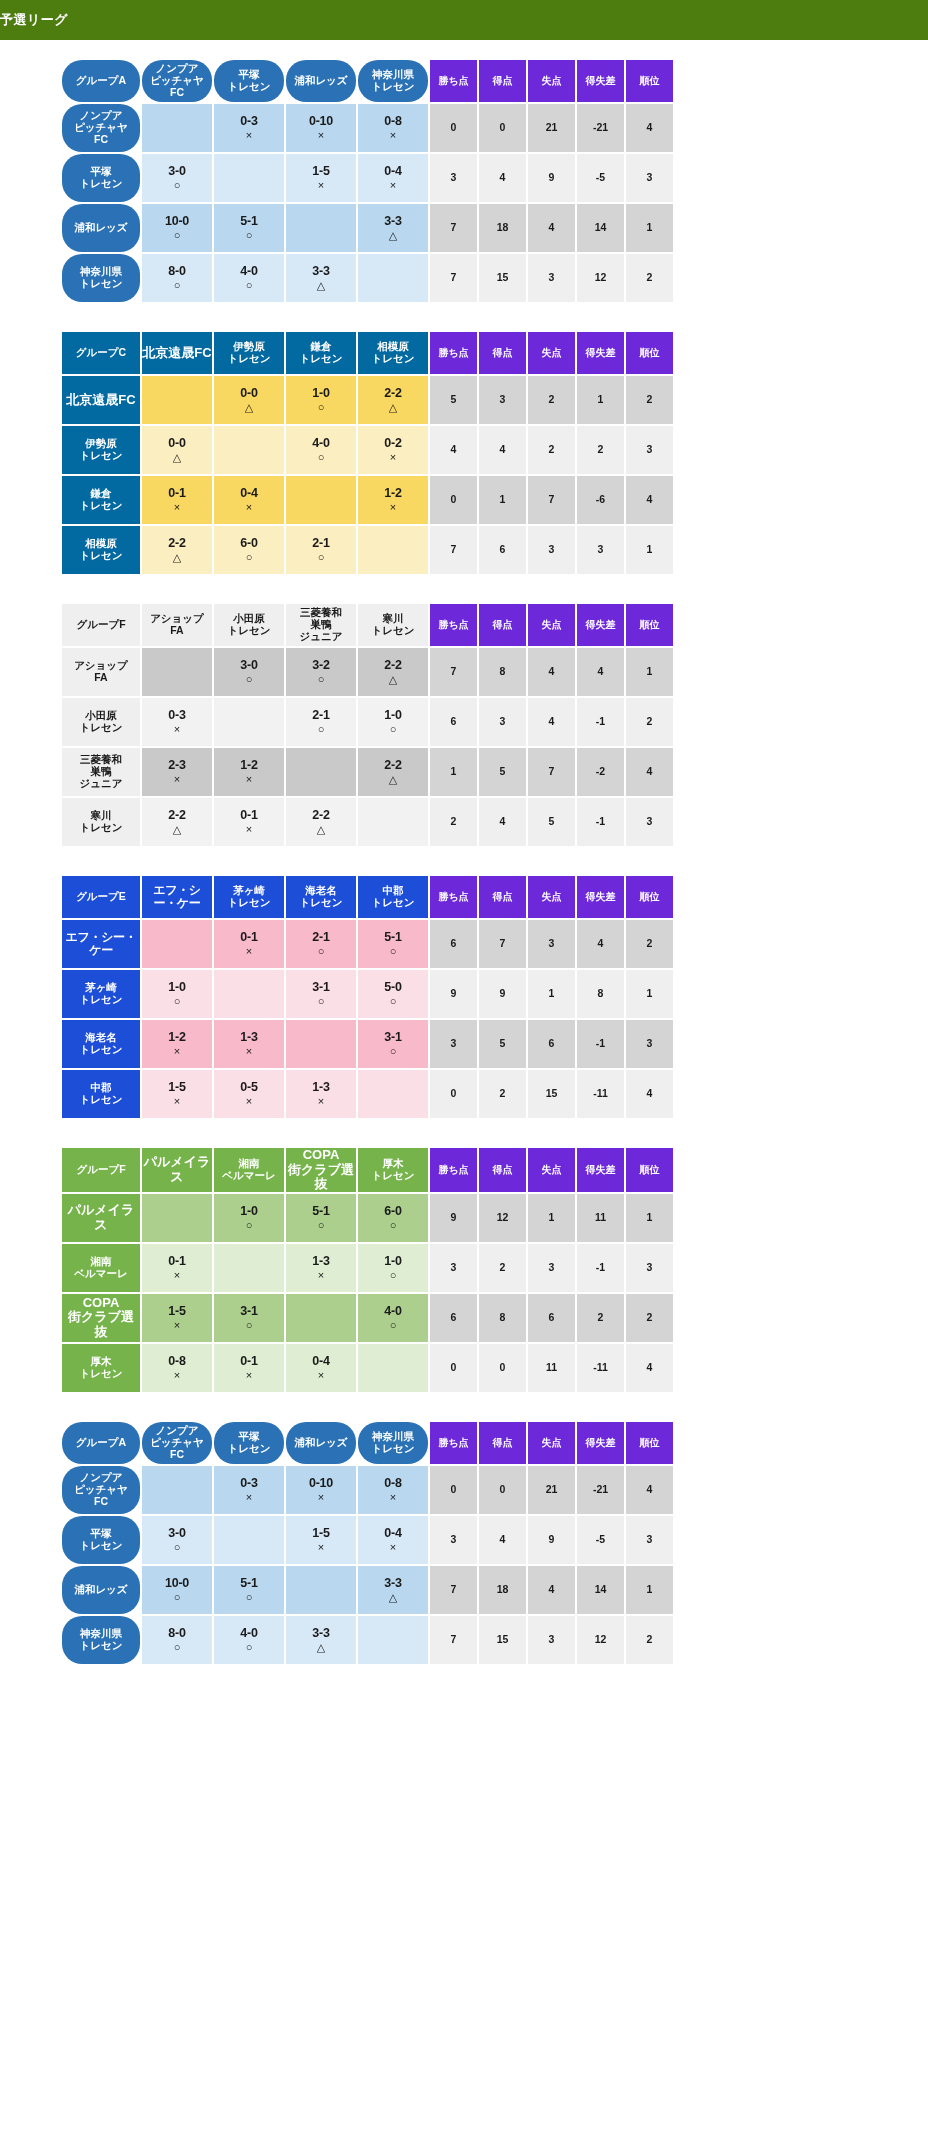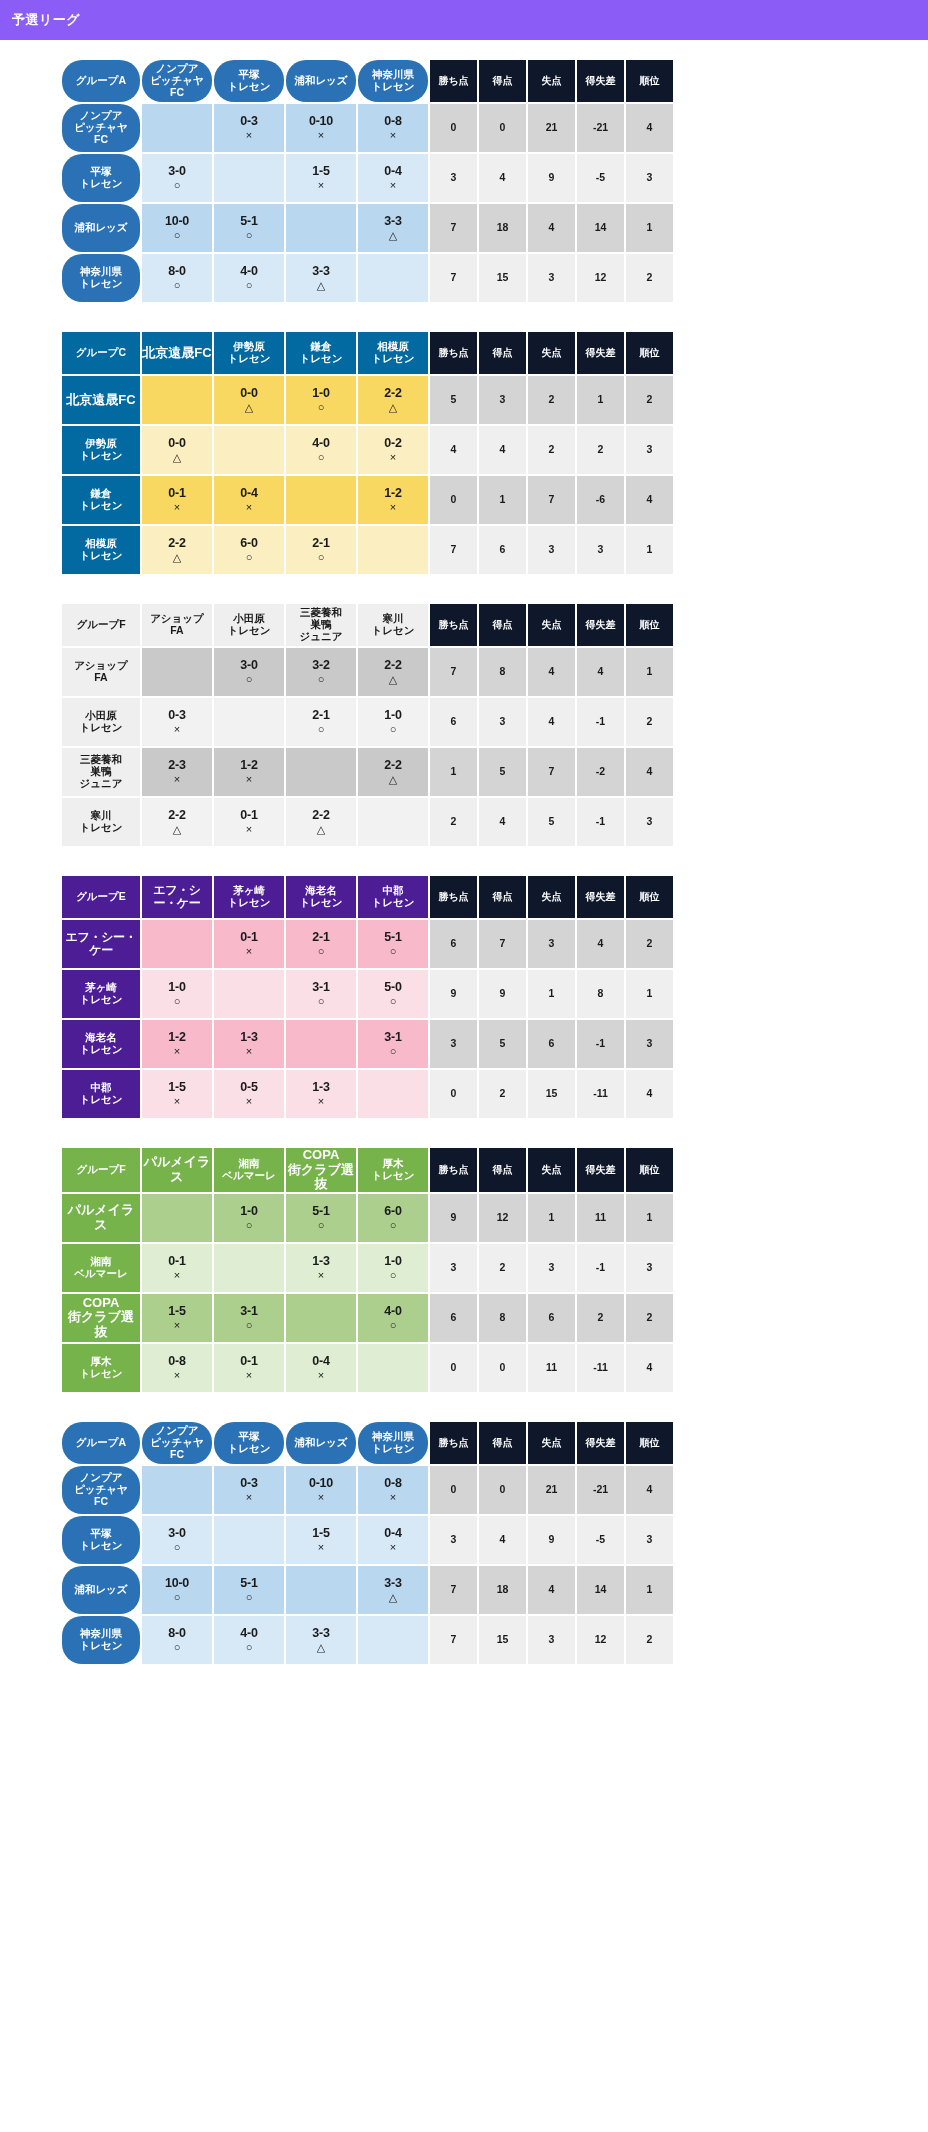--- a/index.html
+++ b/index.html
@@ -13,24 +13,24 @@
   body {
     width: 928px;
     min-height: 2132px;
     position: relative;
   }
 
   
   .banner {
     width: 928px;
     height: 40px;
-    background: #8b5cf6;
+    background: #4d7c0f;
     display: flex;
     align-items: center;
-    padding: 0 12px;
+    padding: 0 0;
   }
   .banner-title {
     color: #ffffff;
     font-size: 13px;
     font-weight: bold;
     letter-spacing: 0.5px;
   }
 
   
   .tables-wrap {
@@ -59,21 +59,21 @@
   }
 
   
   col.c-team  { width: 78px; }
   col.c-opp   { width: 70px; }
   col.c-stat  { width: 47px; }
 
   
   thead th { height: 42px; color: #ffffff; }
   thead th.stat-h {
-    background: #0f172a;
+    background: #6d28d9;
     color: #ffffff;
     font-size: 10px;
   }
 
   
   td.rowname { height: 48px; color: #ffffff; }
   td.match   { height: 48px; color: #1a1a1a; position: relative; }
   td.stat    { height: 48px; color: #1a1a1a; font-size: 12px; }
 
   .score { display: block; font-size: 12.5px; font-weight: bold; letter-spacing: -0.2px; }
@@ -112,21 +112,21 @@
 
   
   .t-gray thead th.team-h,
   .t-gray td.rowname          { background: #efefef; color: #1a1a1a; }
   .t-gray thead th.team-h     { color: #1a1a1a; }
   .t-gray td.match.band-dark  { background: #c9c9c9; }
   .t-gray td.match.band-light { background: #f2f2f2; }
 
   
   .t-pink thead th.team-h,
-  .t-pink td.rowname          { background: #4c1d95; }
+  .t-pink td.rowname          { background: #1d4ed8; }
   .t-pink td.match.band-dark  { background: #f8bacb; }
   .t-pink td.match.band-light { background: #fbdfe7; }
 
   
   .t-green thead th.team-h,
   .t-green td.rowname          { background: #76b martial; }
   .t-green thead th.team-h,
   .t-green td.rowname          { background: #76b44b; }
   .t-green td.match.band-dark  { background: #adcf8e; }
   .t-green td.match.band-light { background: #dfeed2; }

